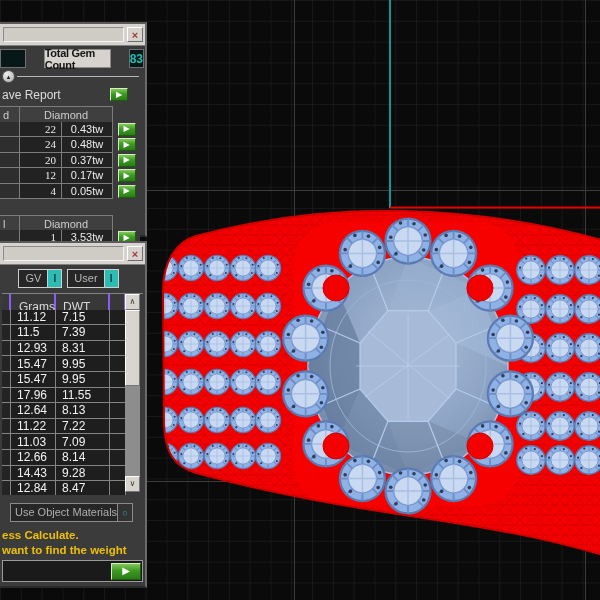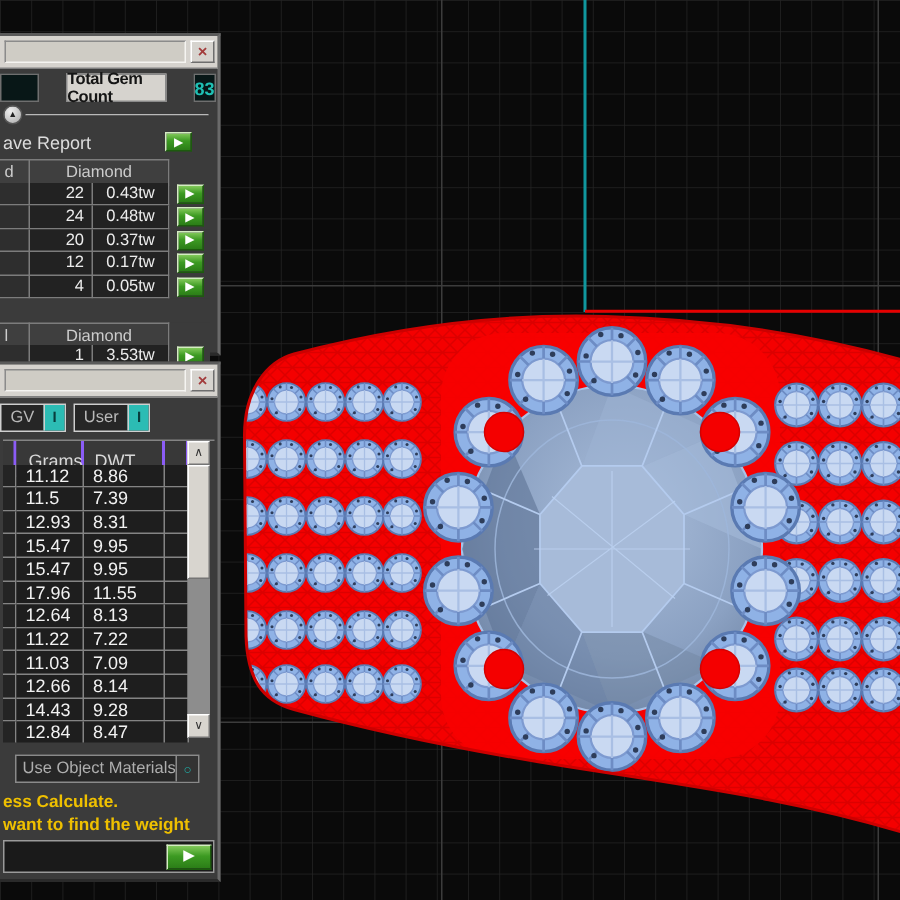--- a/index.html
+++ b/index.html
@@ -44,28 +44,28 @@
   .gtable{display:grid;grid-template-columns:20px 42px 51px 27px;grid-auto-rows:15.5px;margin:3px 2px 0 0;}
   .gtable .hdr{height:16px;}
   .gh{background:#3f3f3f;color:#cccccc;font-size:11px;display:flex;align-items:center;
     border-right:1px solid #7c7c7c;border-bottom:1px solid #7c7c7c;border-top:1px solid #7c7c7c;}
   .gh.h1{padding-left:3px;}
   .gh.h23{grid-column:2/4;justify-content:center;}
   .gh.h4{background:#3b3b3b;border:none;}
   .gc{background:#222;color:#ececec;font-size:11px;display:flex;align-items:center;
     border-right:1px solid #7c7c7c;border-bottom:1px solid #7c7c7c;}
   .gc.s{background:#2e2e2e;}
-  .gc.n{justify-content:flex-end;padding-right:5px;}
+  .gc.n{justify-content:flex-end;padding-right:5px;font-family:Liberation Serif, serif;}
   .gc.w{justify-content:center;}
   .gc.b{background:#3b3b3b;border:none;justify-content:center;}
   .secgap{height:3px;grid-column:1/5;background:#3b3b3b;border:none;}
 
   
   #wtPanel{top:241px;width:147px;height:347px;}
-  .toggles{display:flex;justify-content:flex-start;gap:5px;height:19px;margin:4px 8px 0 0;}
+  .toggles{display:flex;justify-content:center;gap:5px;height:19px;margin:4px 8px 0 0;}
   .tgl{display:flex;border:1px solid #cfcfcf;background:#262626;}
   .tlbl{color:#b9b9b9;font-size:11px;padding:2px 6px 0 6px;}
   .tbtn{width:13px;background:#2cbcb4;border-left:1px solid #cfcfcf;display:flex;align-items:center;justify-content:center;}
   .tbtn span{color:#083d3d;font-size:10px;font-weight:bold;line-height:10px;}
   .wwrap{position:relative;margin:5px 2px 0 2px;height:201px;overflow:hidden;border-top:1px solid #848484;}
   .wtable{display:grid;grid-template-columns:9px 45px 54px 16px;grid-auto-rows:15.6px;width:124px;}
   .wh{height:20px;background:#383838;color:#d8d8d8;font-size:12px;display:flex;align-items:flex-end;
     padding-bottom:3px;border-right:2px solid #8b5cf6;border-bottom:1px solid #848484;}
   .wh.g{padding-left:8px;}.wh.d{padding-left:7px;}
   .wc{background:#1e1e1e;color:#f2f2f2;font-size:12px;display:flex;align-items:center;
@@ -366,21 +366,21 @@
 
     <div class="wwrap">
       <div class="wtable">
         <div class="wh"></div>
         <div class="wh g">Grams</div>
         <div class="wh d">DWT</div>
         <div class="wh"></div>
 
         <div class="wc sl"></div>
           <div class="wc">11.12</div>
-          <div class="wc">8.86</div>
+          <div class="wc">7.15</div>
           <div class="wc"></div>
         <div class="wc sl"></div>
           <div class="wc">11.5</div>
           <div class="wc">7.39</div>
           <div class="wc"></div>
         <div class="wc sl"></div>
           <div class="wc">12.93</div>
           <div class="wc">8.31</div>
           <div class="wc"></div>
         <div class="wc sl"></div>

